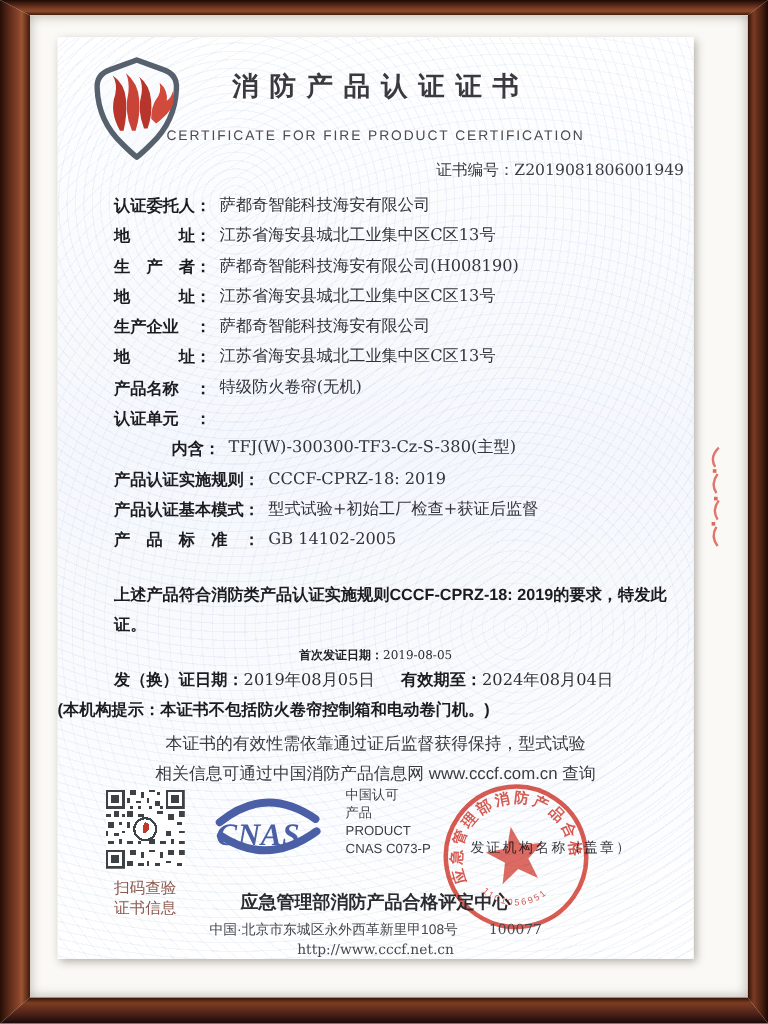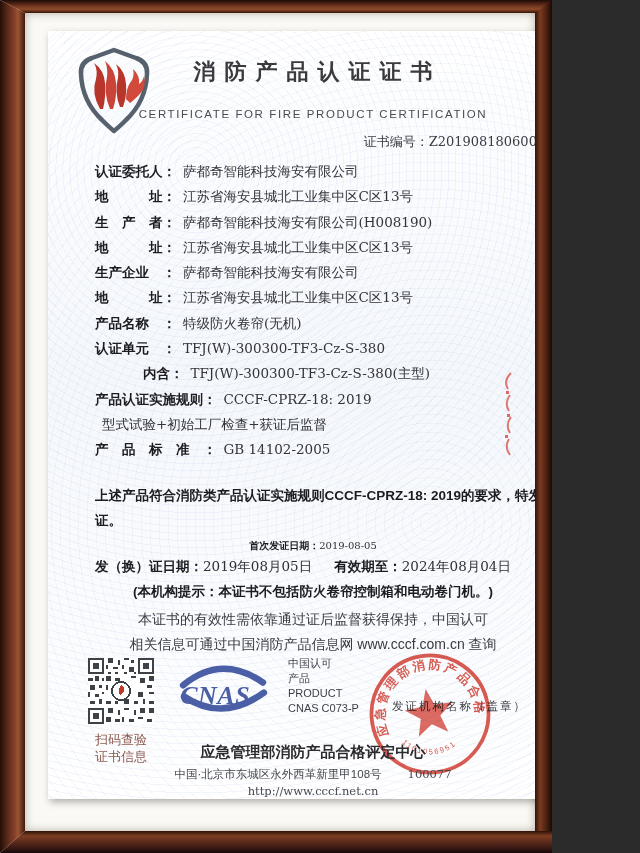--- a/index.html
+++ b/index.html
@@ -1,17 +1,17 @@
 <!DOCTYPE html>
 <html><head>
 <meta charset="utf-8">
 <style>
   html,body{margin:0;padding:0;background:#2b2b2b;}
   *{box-sizing:border-box;}
-  .stage{position:relative;width:552px;height:853px;background:#f6f4ef;overflow:hidden;
+  .stage{position:relative;width:640px;height:853px;background:#f6f4ef;overflow:hidden;
          font-family:"Liberation Sans",sans-serif;}
   
   .wood{position:absolute;z-index:5;}
   .wood-top{left:0;top:0;width:640px;height:13px;
     background:linear-gradient(180deg,#1c0a05 0%,#4a2012 25%,#7c3e24 55%,#8d4a2a 72%,#331309 100%);
     clip-path:polygon(0 0,100% 0,calc(100% - 17px) 100%,25px 100%);}
   .wood-left{left:0;top:0;width:25px;height:853px;
     background:linear-gradient(90deg,#240e07 0%,#5a2a18 30%,#87422a 60%,#9a5532 72%,#40190d 100%);
     clip-path:polygon(0 0,100% 13px,100% calc(100% - 22px),0 100%);}
   .wood-right{right:0;top:0;width:17px;height:853px;
@@ -44,21 +44,21 @@
   .frow .val{font-family:"DejaVu Serif",serif;color:#33333a;margin-left:7px;}
   .frow.indent{margin-left:48px;}
   .statement{margin:20px 20px 0 47px;font-size:13.5px;line-height:25px;font-weight:bold;color:#1c1c20;}
   .firstissue{margin-top:6px;text-align:center;font-size:10px;}
   .firstissue .lab{font-weight:bold;color:#1c1c20;}
   .firstissue .val{font-family:"DejaVu Serif",serif;}
   .issueline{margin:5px 0 0 47px;font-size:13.5px;}
   .issueline .lab{font-weight:bold;color:#1c1c20;}
   .issueline .val{font-family:"DejaVu Serif",serif;}
   .issueline .gap{display:inline-block;width:22px;}
-  .noteline{margin-top:7px;text-align:center;font-size:13.5px;font-weight:bold;color:#1c1c20;}
+  .noteline{margin-top:7px;text-align:left;font-size:13.5px;font-weight:bold;color:#1c1c20;}
   .validity{margin-top:6px;text-align:center;font-size:14px;line-height:25px;color:#3a3a40;}
   
   .bottom{position:absolute;left:0;top:612px;width:530px;height:156px;}
   .qr{position:absolute;left:40px;top:15px;width:66px;height:66px;}
   .qr-caption{position:absolute;left:28px;top:88px;width:90px;text-align:center;
               font-size:13px;line-height:17px;color:#8c5a50;}
   .cnas-logo{position:absolute;left:128px;top:20px;width:94px;height:52px;}
   .cnas-text{position:absolute;left:240px;top:13px;font-size:11px;line-height:15px;color:#3c3f46;}
   .seal-label{position:absolute;left:344px;top:56px;font-size:11.5px;letter-spacing:2px;color:#3a3a40;}
   .seal{position:absolute;left:316px;top:5px;width:132px;height:132px;opacity:.88;
@@ -113,37 +113,37 @@
       <div class="certno"><span class="lab">证书编号：</span><span class="val">Z2019081806001949</span></div>
 
       <div class="fields">
         <div class="frow"><span class="lab">认证委托人：</span><span class="val">萨都奇智能科技海安有限公司</span></div>
         <div class="frow"><span class="lab">地　　　址：</span><span class="val">江苏省海安县城北工业集中区C区13号</span></div>
         <div class="frow"><span class="lab">生　产　者：</span><span class="val">萨都奇智能科技海安有限公司(H008190)</span></div>
         <div class="frow"><span class="lab">地　　　址：</span><span class="val">江苏省海安县城北工业集中区C区13号</span></div>
         <div class="frow"><span class="lab">生产企业　：</span><span class="val">萨都奇智能科技海安有限公司</span></div>
         <div class="frow"><span class="lab">地　　　址：</span><span class="val">江苏省海安县城北工业集中区C区13号</span></div>
         <div class="frow"><span class="lab">产品名称　：</span><span class="val">特级防火卷帘(无机)</span></div>
-        <div class="frow"><span class="lab">认证单元　：</span><span class="val">TFJ(W)-300300-TF3-Cz-S-380</span></div>
+        <div class="frow"><span class="lab">认证单元　：</span></div>
         <div class="frow indent"><span class="lab">内含：</span><span class="val">TFJ(W)-300300-TF3-Cz-S-380(主型)</span></div>
         <div class="frow"><span class="lab">产品认证实施规则：</span><span class="val">CCCF-CPRZ-18: 2019</span></div>
-        <div class="frow"><span class="val">型式试验+初始工厂检查+获证后监督</span></div>
+        <div class="frow"><span class="lab">产品认证基本模式：</span><span class="val">型式试验+初始工厂检查+获证后监督</span></div>
         <div class="frow"><span class="lab">产　品　标　准　：</span><span class="val">GB 14102-2005</span></div>
       </div>
 
       <div class="statement">上述产品符合消防类产品认证实施规则CCCF-CPRZ-18: 2019的要求，特发此证。</div>
 
       <div class="firstissue"><span class="lab">首次发证日期：</span><span class="val">2019-08-05</span></div>
 
       <div class="issueline"><span class="lab">发（换）证日期：</span><span class="val">2019年08月05日</span><span class="gap"></span><span class="lab">有效期至：</span><span class="val">2024年08月04日</span></div>
 
       <div class="noteline">(本机构提示：本证书不包括防火卷帘控制箱和电动卷门机。)</div>
 
       <div class="validity">
-        <div>本证书的有效性需依靠通过证后监督获得保持，中国认可</div>
+        <div>本证书的有效性需依靠通过证后监督获得保持，型式试验</div>
         <div>相关信息可通过中国消防产品信息网 www.cccf.com.cn 查询</div>
       </div>
 
       <div class="bottom">
 
         <svg class="qr" viewBox="0 0 29 29" shape-rendering="crispEdges">
           <rect x="0" y="0" width="29" height="29" fill="#ffffff"></rect>
           <g fill="#3d4246">
             <rect x="0" y="0" width="7" height="7"></rect>
               <rect x="22" y="0" width="7" height="7"></rect>

